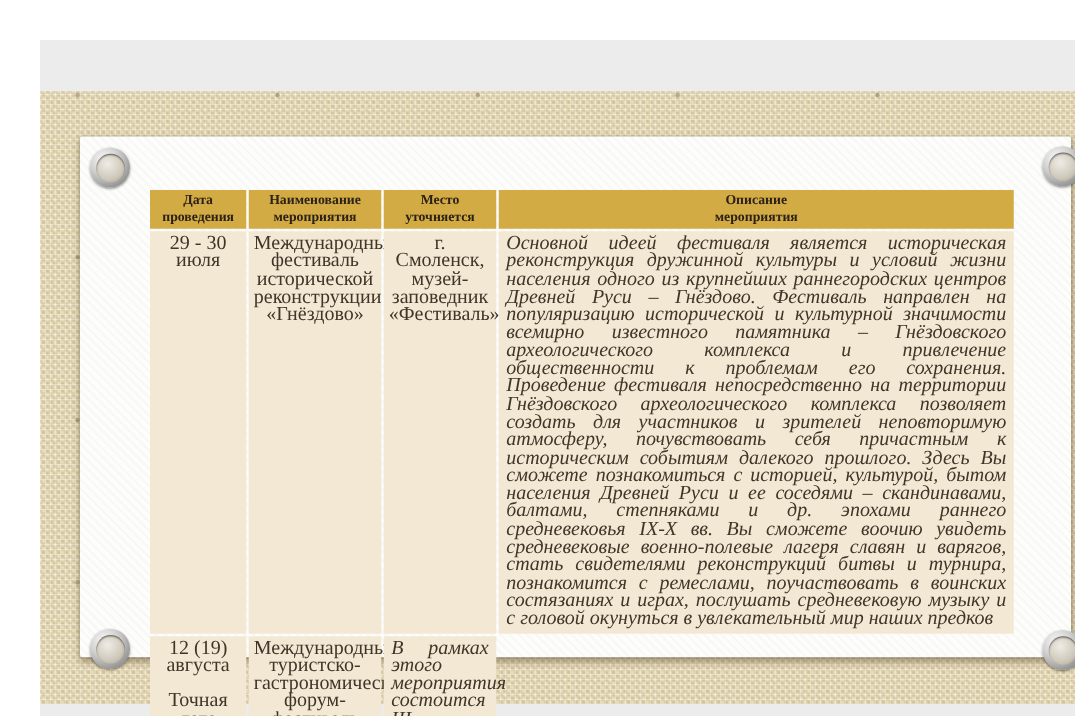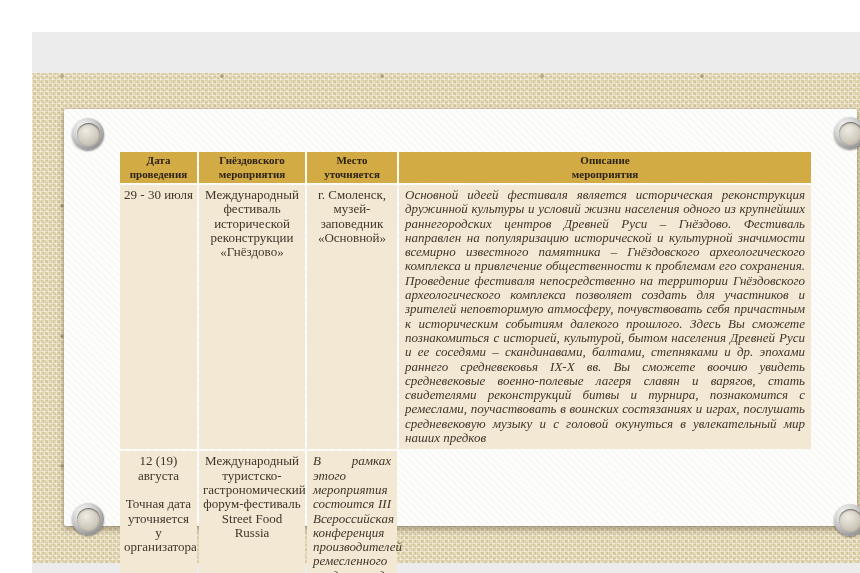--- a/index.html
+++ b/index.html
@@ -58,21 +58,21 @@
   .cell { background: var(--cell_beige, #f3e8d3); }
   .hdr {
     background: var(--header_gold, #d2ab44);
     color: var(--header_text, #2b2117);
     font-weight:bold; font-size:11px; line-height:13.5px;
     display:flex; align-items:center; justify-content:center; text-align:center;
     white-space:pre-line;
     min-height:30px; padding:2px 2px;
   }
   .body-cell {
-    font-size:13px; line-height:14.3px;
+    font-size:16px; line-height:14.3px;
     padding:3px 4px 4px 4px;
     text-align:center; white-space:pre-line;
   }
   .row1 { min-height:187px; }
   .row2 { min-height:141px; }
   .desc {
     text-align:justify; white-space:normal;
     padding:3px 6px 4px 6px;
     font-style:italic;
   }
@@ -87,36 +87,36 @@
   <div class="card">
     <div class="grommet tl"></div>
     <div class="grommet tr"></div>
     <div class="grommet bl"></div>
     <div class="grommet br"></div>
 
     <div class="events-table">
 
       <div class="hdr">Дата
 проведения</div>
-      <div class="hdr">Гнёздовского
+      <div class="hdr">Наименование
 мероприятия</div>
       <div class="hdr">Место
 уточняется</div>
       <div class="hdr">Описание
 мероприятия</div>
 
       <div class="cell body-cell row1">29 - 30 июля</div>
       <div class="cell body-cell row1">Международный
 фестиваль
 исторической
 реконструкции
 «Гнёздово»</div>
       <div class="cell body-cell row1">г. Смоленск,
 музей-заповедник
-«Основной»</div>
+«Фестиваль»</div>
       <div class="cell body-cell desc row1">Основной идеей фестиваля является историческая реконструкция дружинной культуры и условий жизни населения одного из крупнейших раннегородских центров Древней Руси – Гнёздово. Фестиваль направлен на популяризацию исторической и культурной значимости всемирно известного памятника – Гнёздовского археологического комплекса и привлечение общественности к проблемам его сохранения. Проведение фестиваля непосредственно на территории Гнёздовского археологического комплекса позволяет создать для участников и зрителей неповторимую атмосферу, почувствовать себя причастным к историческим событиям далекого прошлого. Здесь Вы сможете познакомиться с историей, культурой, бытом населения Древней Руси и ее соседями – скандинавами, балтами, степняками и др. эпохами раннего средневековья IX-X вв. Вы сможете воочию увидеть средневековые военно-полевые лагеря славян и варягов, стать свидетелями реконструкций битвы и турнира, познакомится с ремеслами, поучаствовать в воинских состязаниях и играх, послушать средневековую музыку и с головой окунуться в увлекательный мир наших предков</div>
 
       <div class="cell body-cell row2">12 (19) августа
 
 Точная дата
 уточняется у
 организатора</div>
       <div class="cell body-cell row2">Международный
 туристско-
 гастрономический

